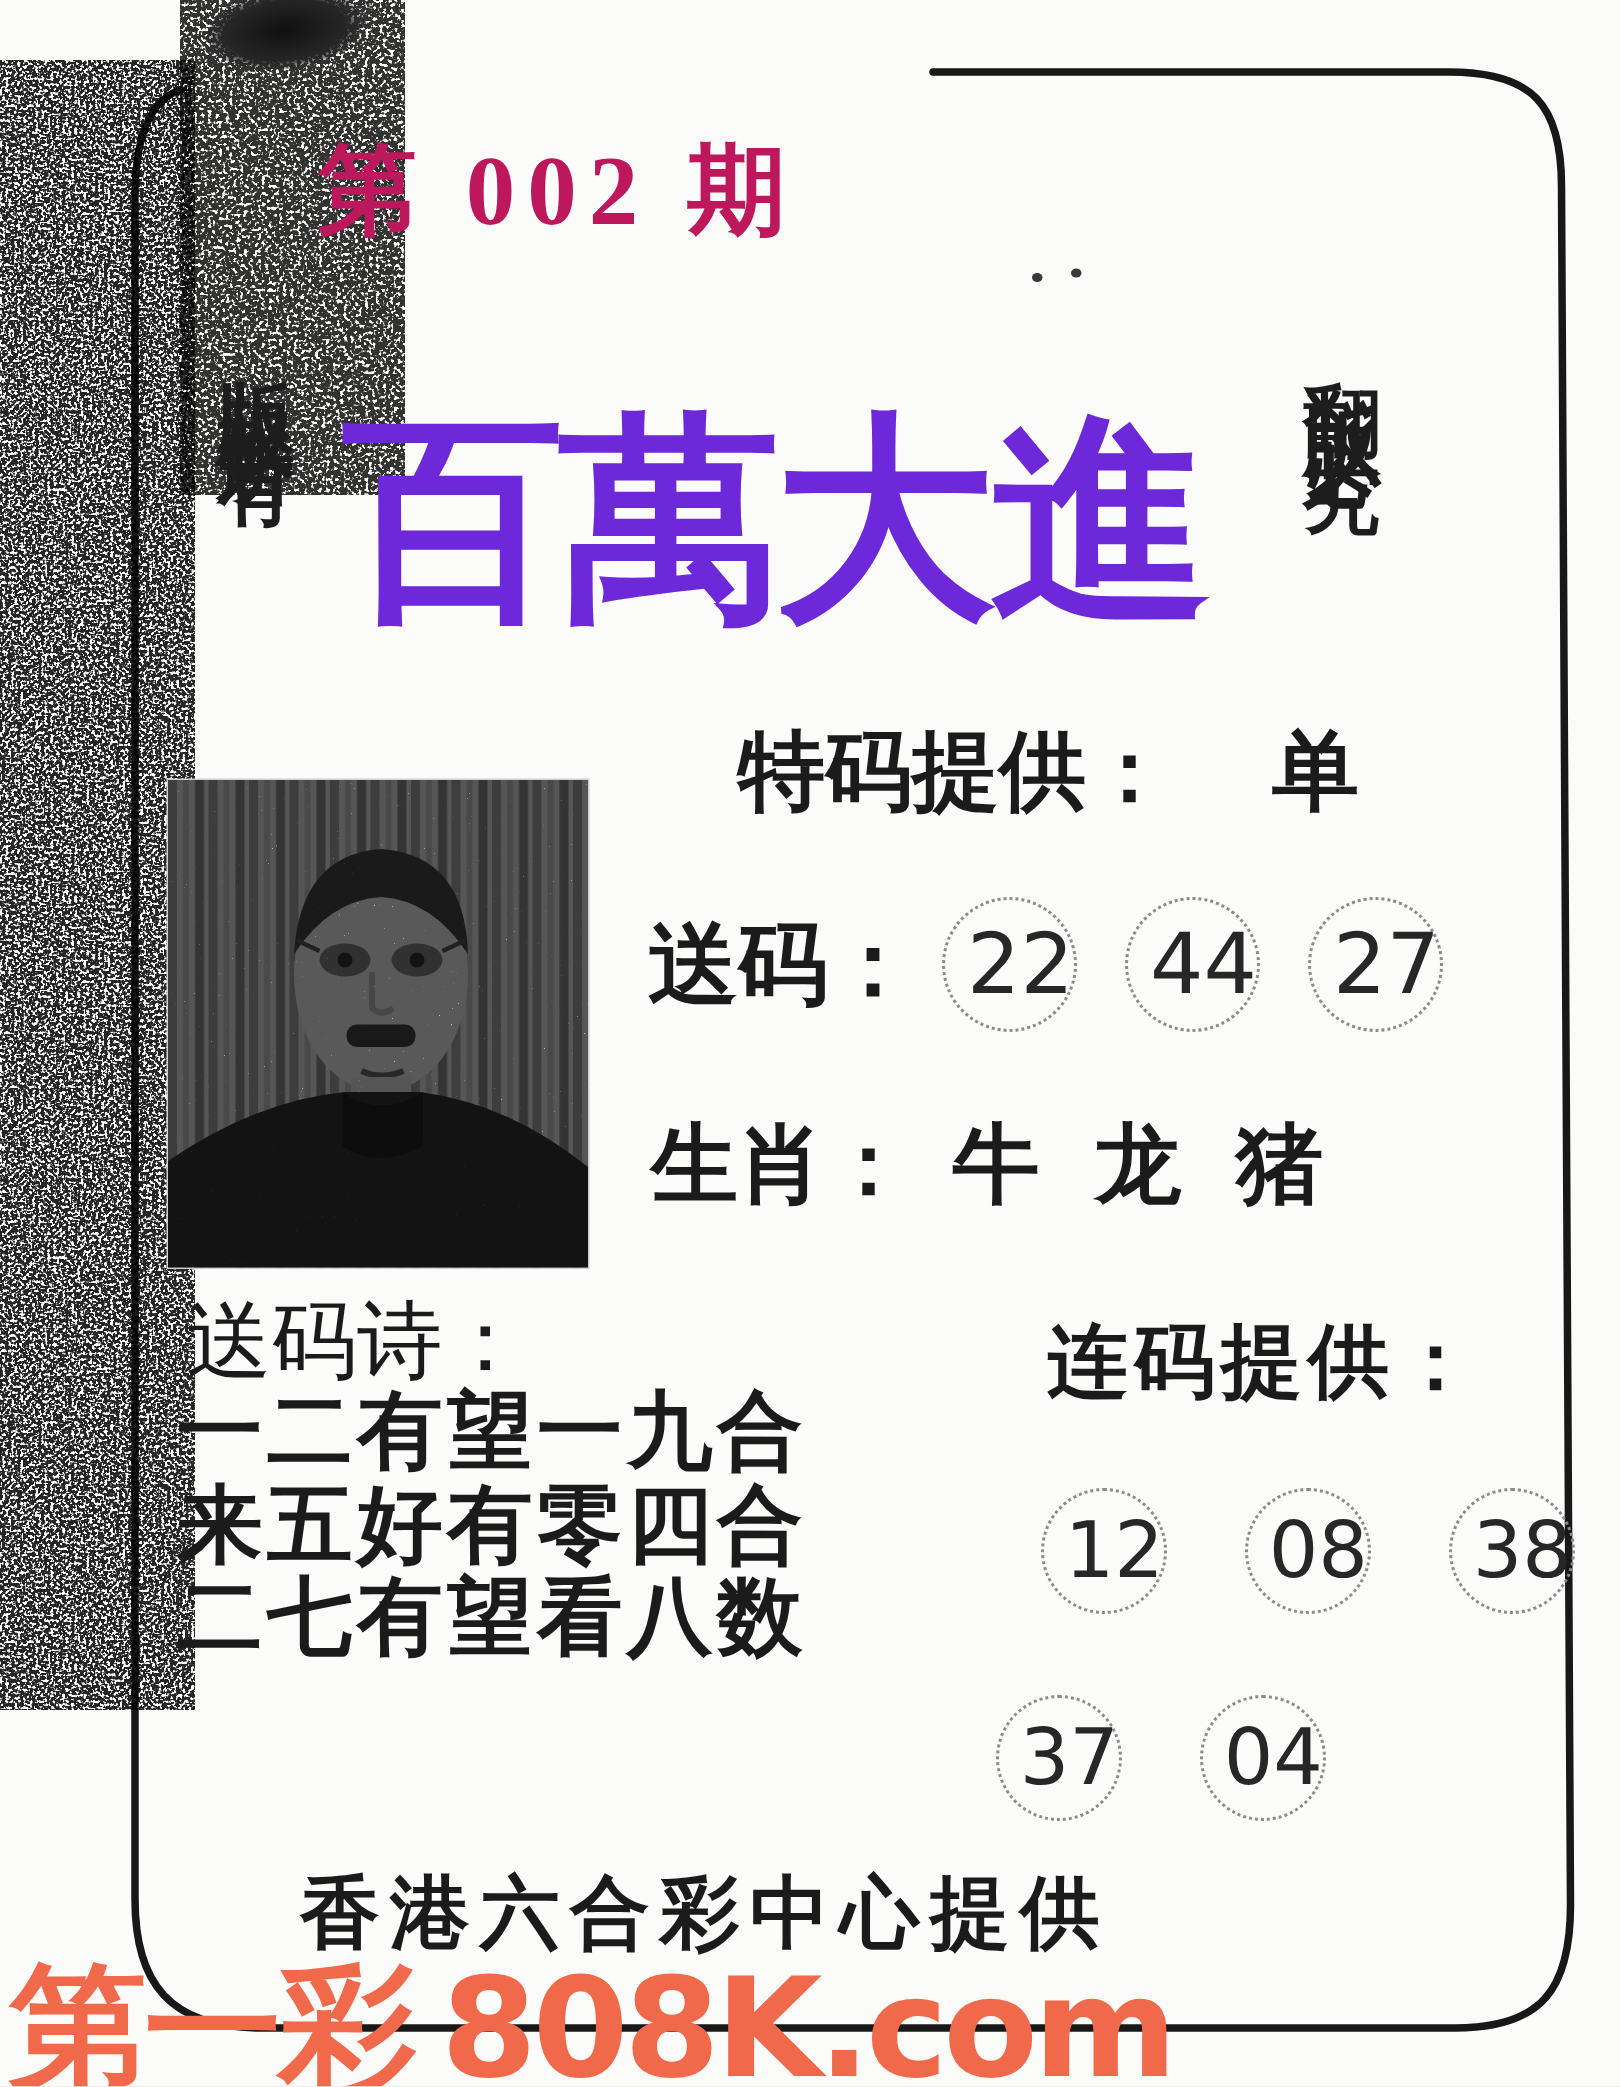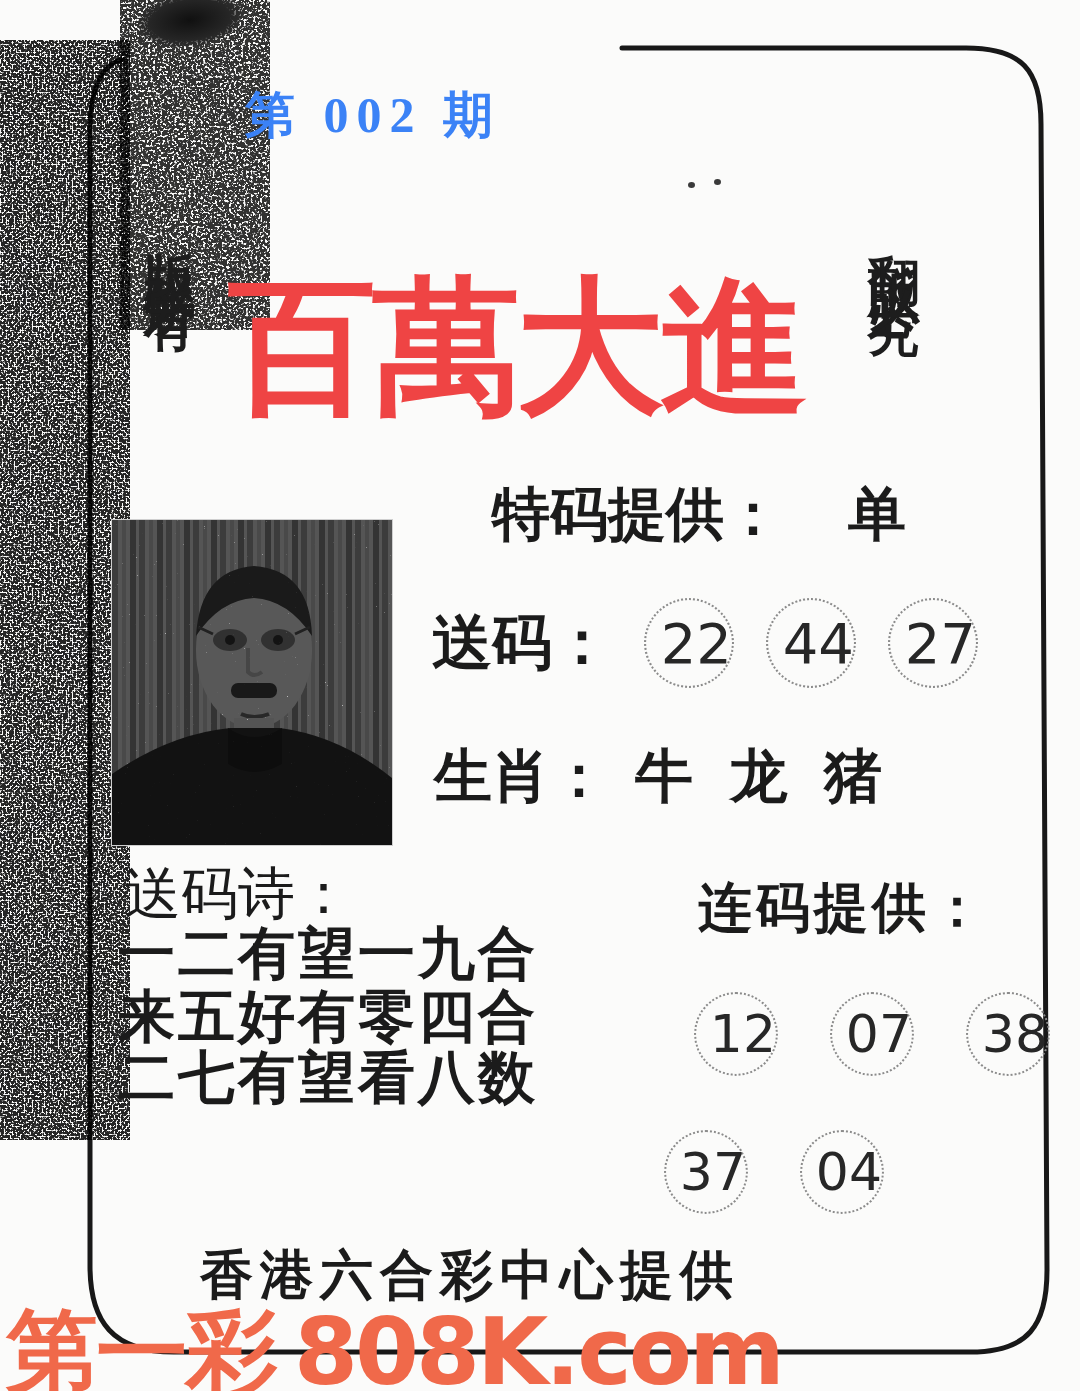--- a/index.html
+++ b/index.html
@@ -3,41 +3,41 @@
 <meta charset="utf-8">
 <style>
   html,body{margin:0;padding:0;background:#e8e8e6;}
   .page{
     position:relative;width:1080px;height:1391px;margin:0 auto;
     background:#fbfbfa;overflow:hidden;
     font-family:"Liberation Serif", serif;color:#1b1b1b;
   }
   .abs{position:absolute;}
   .issue{
-    left:212px;top:82px;font-size:50px;font-weight:700;letter-spacing:8px;color:#3b82f6;margin-left:33px;
+    left:212px;top:82px;font-size:66px;font-weight:700;letter-spacing:8px;color:#be185d;
   }
   .vert{
     writing-mode:vertical-rl;text-orientation:upright;
     font-size:52px;font-weight:700;letter-spacing:16px;color:#1d1d1d;
   }
   .vert-left{left:134px;top:212px;}
   .vert-right{left:858px;top:212px;}
   .main-title{
     left:228px;top:238px;width:630px;height:230px;
-    font-size:148px;font-weight:900;letter-spacing:-4px;color:#ef4444;
+    font-size:148px;font-weight:900;letter-spacing:-4px;color:#6d28d9;
     white-space:nowrap;line-height:220px;
   }
   .special-row{left:492px;top:476px;font-size:58px;font-weight:700;white-space:nowrap;}
   .special-row .val{margin-left:66px;}
   .photo{
     left:112px;top:520px;width:280px;height:325px;background:#9a9a9a;
     box-shadow:0 0 0 1px #cfcfcf;
   }
   .gift-row{left:432px;top:598px;display:flex;align-items:center;white-space:nowrap;}
-  .gift-row .lbl{font-size:60px;font-weight:700;margin-right:32px;}
+  .gift-row .lbl{font-size:60px;font-weight:700;margin-right:16px;}
   .circ{
     display:inline-flex;align-items:center;justify-content:flex-end;
     border:2px dotted #8b8b8b;border-radius:50%;
     font-family:"DejaVu Sans", sans-serif;color:#272727;
   }
   .circ-big{width:86px;height:86px;font-size:56px;margin-right:32px;}
   .zodiac-row{left:434px;top:738px;font-size:58px;font-weight:700;white-space:nowrap;}
   .zodiac-row .val{margin-left:27px;word-spacing:22px;}
   .poem-label{left:124px;top:856px;font-size:57px;font-weight:400;}
   .poem-line{left:118px;font-size:57px;font-weight:700;letter-spacing:3px;white-space:nowrap;}
@@ -152,21 +152,21 @@
   <div class="abs poem-line" style="top:916px">一二有望一九合</div>
   <div class="abs poem-line" style="top:979px">来五好有零四合</div>
   <div class="abs poem-line" style="top:1040px">二七有望看八数</div>
 
   <div class="abs lian-label">连码提供：</div>
   <div class="abs conn-row conn-row-1">
     <span class="circ">
         <span>12</span>
       </span>
     <span class="circ">
-        <span>07</span>
+        <span>08</span>
       </span>
     <span class="circ">
         <span>38</span>
       </span>
   </div>
   <div class="abs conn-row conn-row-2">
     <span class="circ">
         <span>37</span>
       </span>
     <span class="circ">

